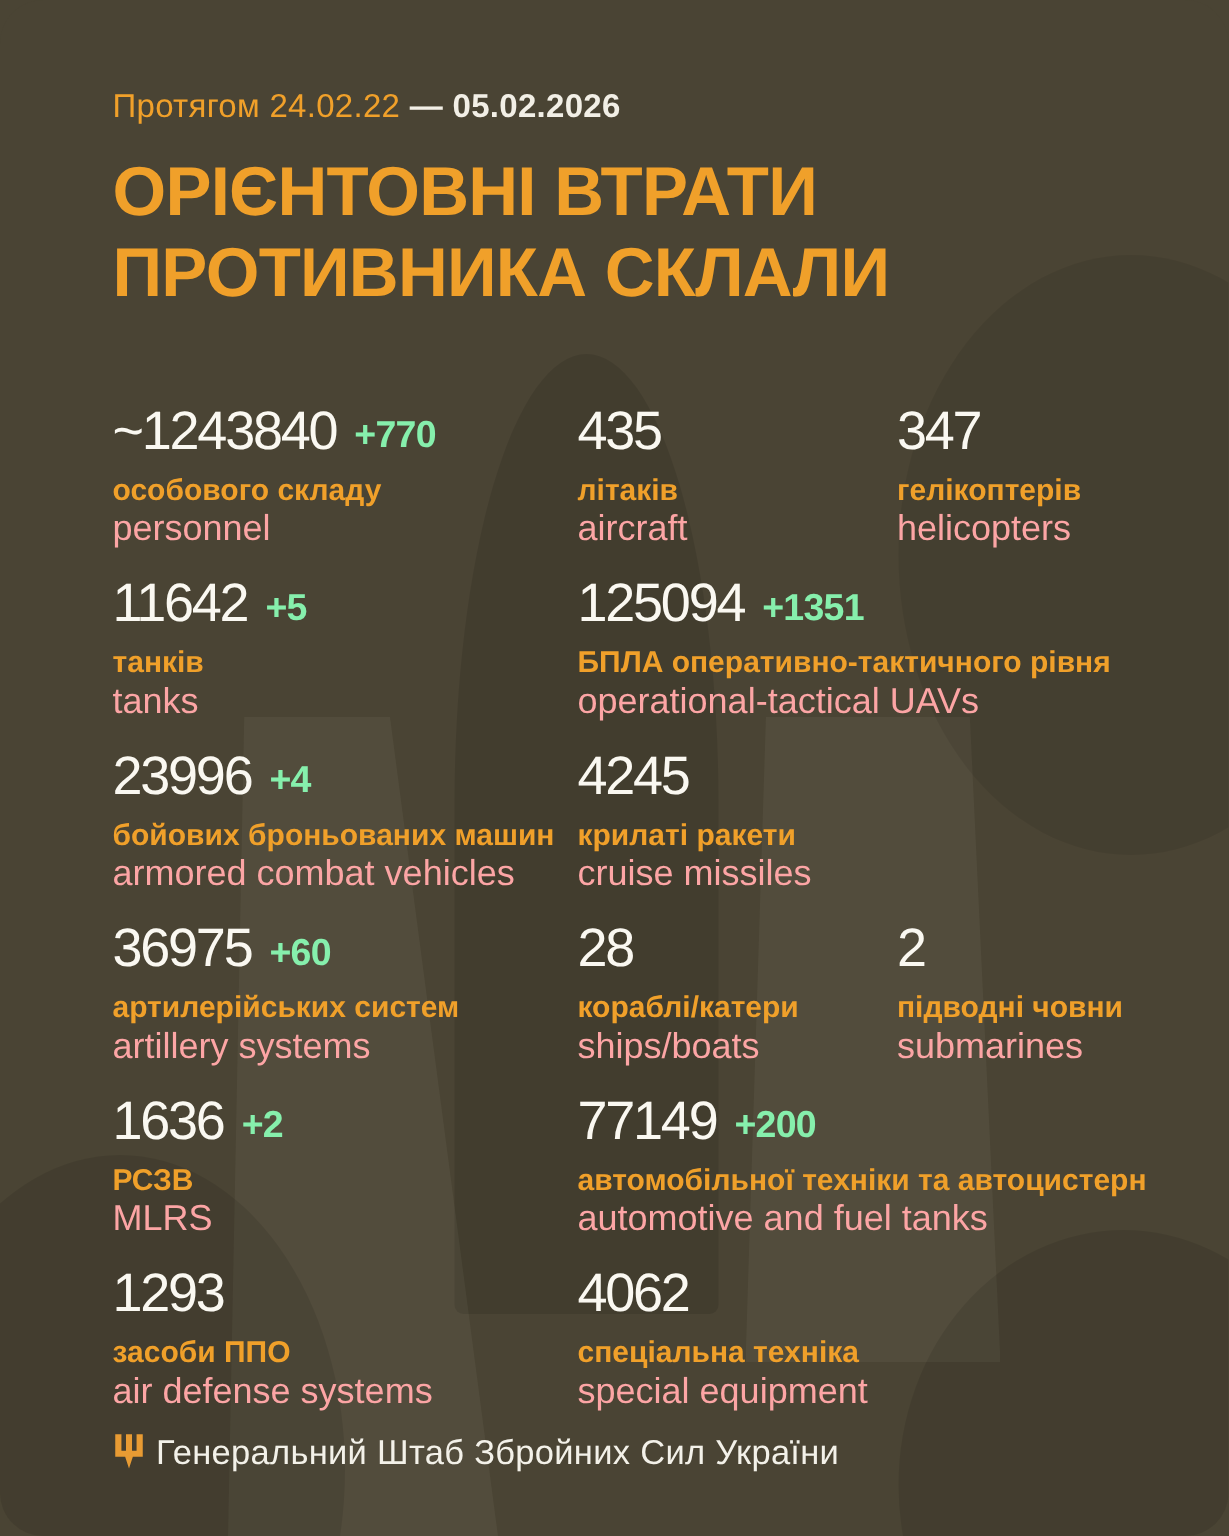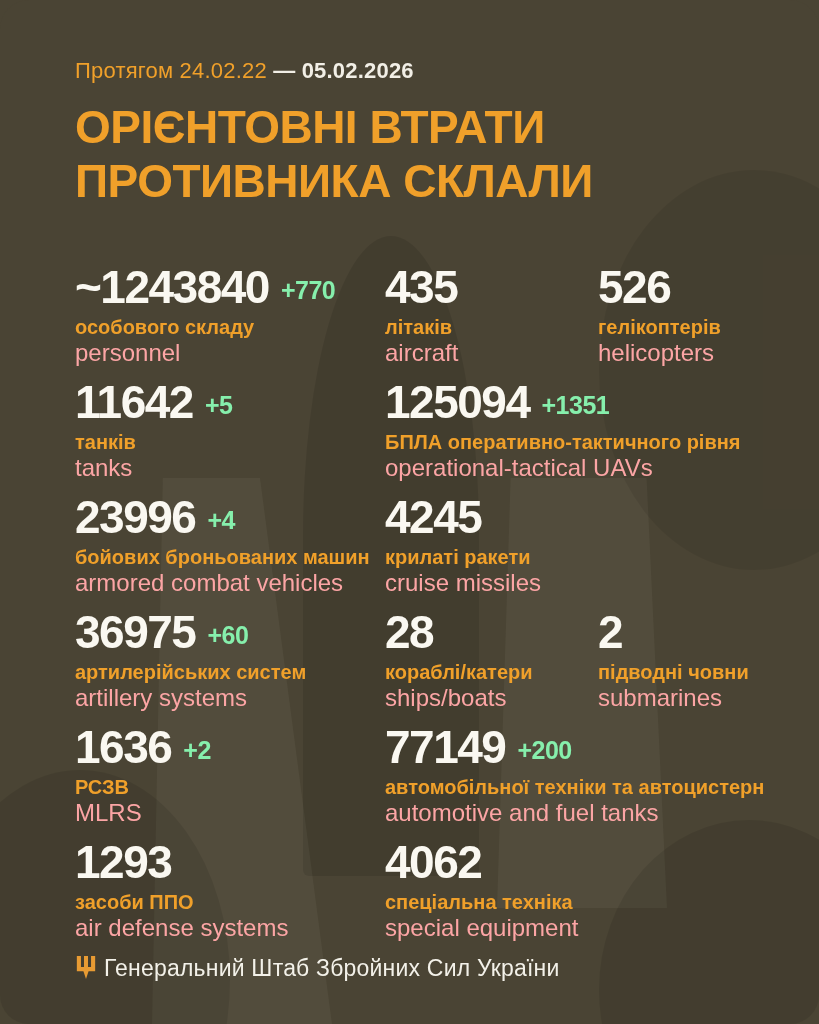--- a/index.html
+++ b/index.html
@@ -67,21 +67,21 @@
     margin-top:54px;
     display:grid;
     grid-template-columns:310px 213px 1fr;
     row-gap:12px;
     column-gap:0;
   }
   .cell{ min-height:100px; }
   .span2{ grid-column:span 2; }
   .num-line{ display:flex; align-items:center; gap:12px; }
   .num{
-    font-size:46px; line-height:50px; font-weight:700;
+    font-size:36px; line-height:50px; font-weight:400;
     letter-spacing:-1.5px;
     color:#FAF8F1; white-space:nowrap;
   }
   .delta{
     font-size:25px; font-weight:700; letter-spacing:-0.5px;
     color:#86efac; margin-top:7px; white-space:nowrap;
   }
   .delta:empty{ display:none; }
   .label-uk{
     margin-top:3px;
@@ -142,21 +142,21 @@
         <div class="num-line">
           <span class="num">435</span>
 
         </div>
         <div class="label-uk">літаків</div>
         <div class="label-en">aircraft</div>
       </div>
 
       <div class="cell">
         <div class="num-line">
-          <span class="num">526</span>
+          <span class="num">347</span>
 
         </div>
         <div class="label-uk">гелікоптерів</div>
         <div class="label-en">helicopters</div>
       </div>
 
       <div class="cell">
         <div class="num-line">
           <span class="num">11642</span>
           <span class="delta">+5</span>

